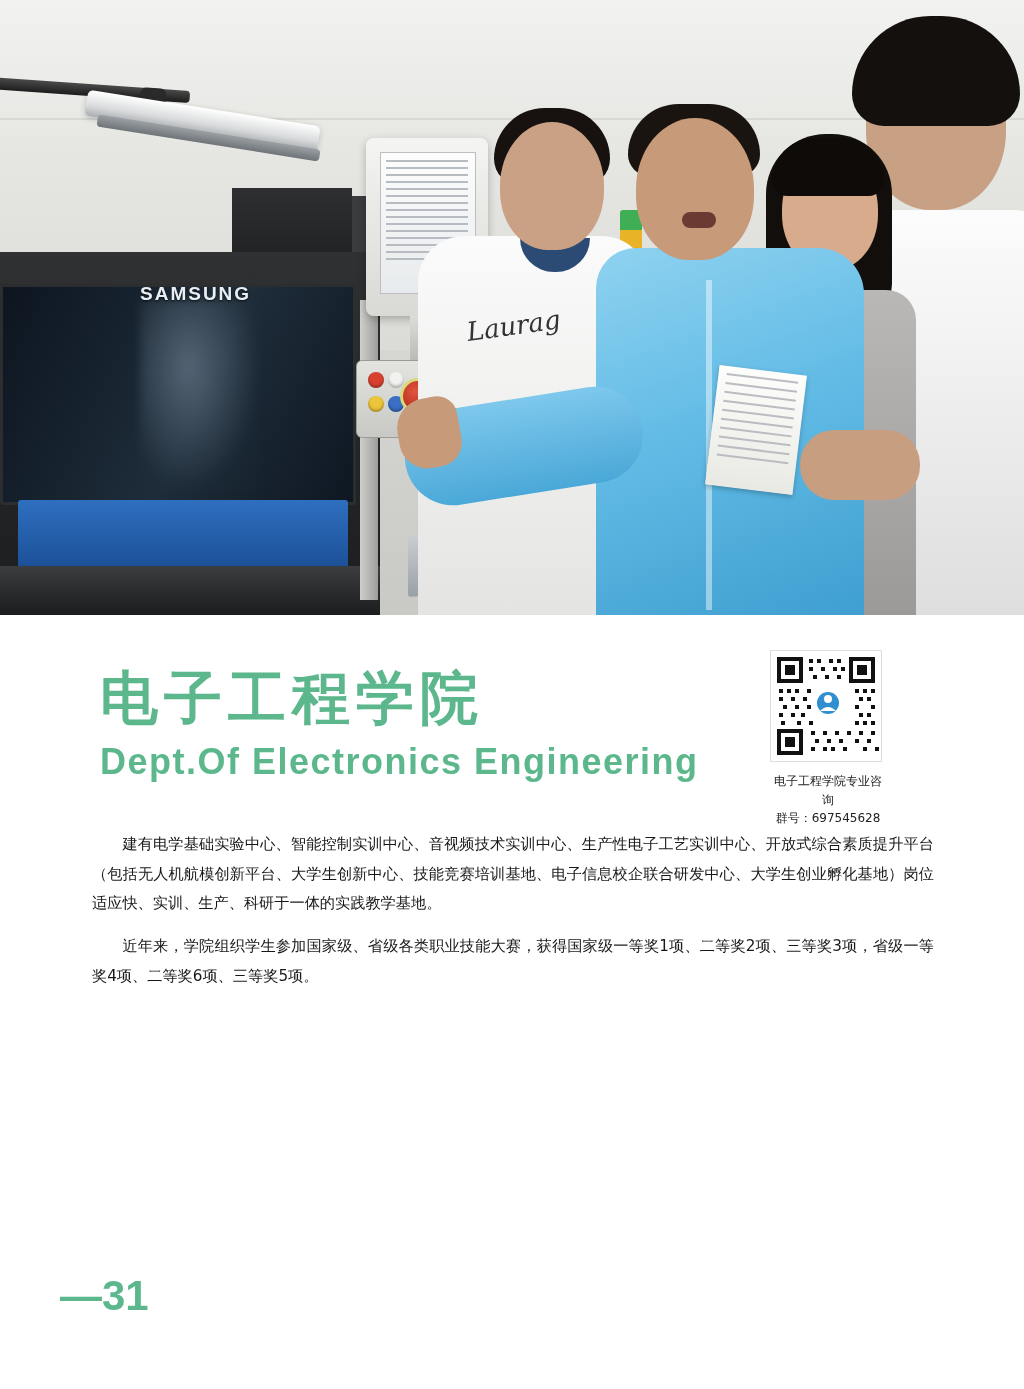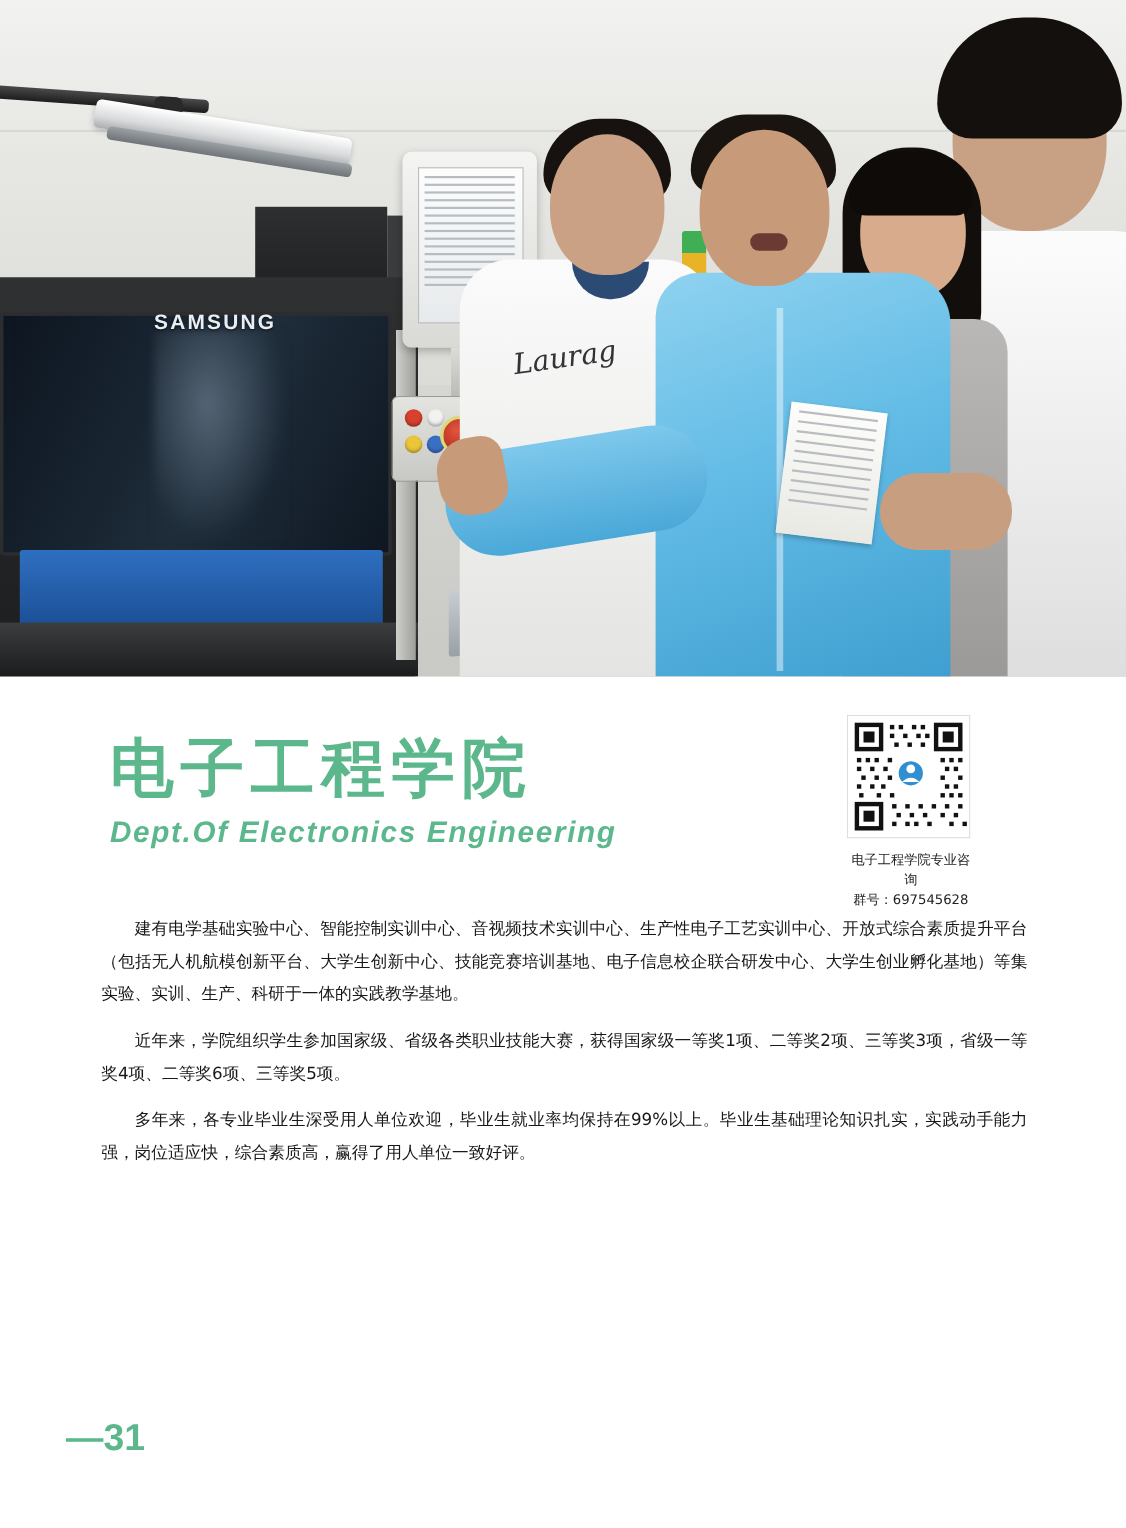--- a/index.html
+++ b/index.html
@@ -203,44 +203,43 @@
 
   
   .content { position: relative; width: 1024px; }
   .title-zh {
     position: absolute; left: 100px; top: 45px;
     font-size: 58px; font-weight: bold; color: #5cb88c; letter-spacing: 6px;
     font-family: "DejaVu Sans", sans-serif;
   }
   .title-en {
     position: absolute; left: 100px; top: 126px;
-    font-size: 27px; font-weight: bold; color: #5cb88c; letter-spacing: 1.5px;
+    font-size: 36px; font-weight: bold; color: #5cb88c; letter-spacing: 1.5px;
     font-family: "Liberation Sans", sans-serif;
-    font-style: italic;
   }
   .qr-wrap {
     position: absolute; left: 770px; top: 35px; width: 116px; text-align: center;
   }
   .qr {
     width: 110px; height: 110px; background: #fff; border: 1px solid #ddd;
     position: relative;
   }
   .qr-caption {
     margin-top: 10px; font-size: 12px; color: #222; line-height: 1.55;
     font-family: "DejaVu Sans", sans-serif;
   }
   .body-text {
     position: absolute; left: 92px; top: 215px; width: 842px;
     font-size: 15.2px; line-height: 1.95; color: #181818; text-align: justify;
     font-family: "DejaVu Sans", sans-serif;
   }
   .body-text p { margin: 0 0 13px 0; text-indent: 2em; }
   .page-num {
-    position: absolute; left: 60px; top: 673px;
-    color: #5cb88c; font-size: 34px; font-weight: bold;
+    position: absolute; left: 60px; top: 657px;
+    color: #5cb88c; font-size: 42px; font-weight: bold;
     font-family: "Liberation Sans", sans-serif;
   }
 </style>
 </head>
 <body>
 
 <div class="hero">
   <div class="wall-top"></div>
   <div class="wall-mid"></div>
   <div class="wall-bottom"></div>
@@ -415,19 +414,18 @@
         <path d="M49 60 q8 -8 16 0 z" fill="#ffffff"></path>
       </svg>
     </div>
     <div class="qr-caption">
       <div>电子工程学院专业咨询</div>
       <div>群号：697545628</div>
     </div>
   </div>
 
   <div class="body-text">
-    <p>建有电学基础实验中心、智能控制实训中心、音视频技术实训中心、生产性电子工艺实训中心、开放式综合素质提升平台（包括无人机航模创新平台、大学生创新中心、技能竞赛培训基地、电子信息校企联合研发中心、大学生创业孵化基地）等集实验、实训、生产、科研于一体的实践教学基地。</p>
+    <p>建有电学基础实验中心、智能控制实训中心、音视频技术实训中心、生产性电子工艺实训中心、开放式综合素质提升平台（包括无人机航模创新平台、大学生创新中心、技能竞赛培训基地、电子信息校企联合研发中心、大学生创业孵化基地）岗位适应快、实训、生产、科研于一体的实践教学基地。</p>
     <p>近年来，学院组织学生参加国家级、省级各类职业技能大赛，获得国家级一等奖1项、二等奖2项、三等奖3项，省级一等奖4项、二等奖6项、三等奖5项。</p>
-    <p>多年来，各专业毕业生深受用人单位欢迎，毕业生就业率均保持在99%以上。毕业生基础理论知识扎实，实践动手能力强，岗位适应快，综合素质高，赢得了用人单位一致好评。</p>
   </div>
 
   <div class="page-num">—31</div>
 </div>
 
 </body></html>

